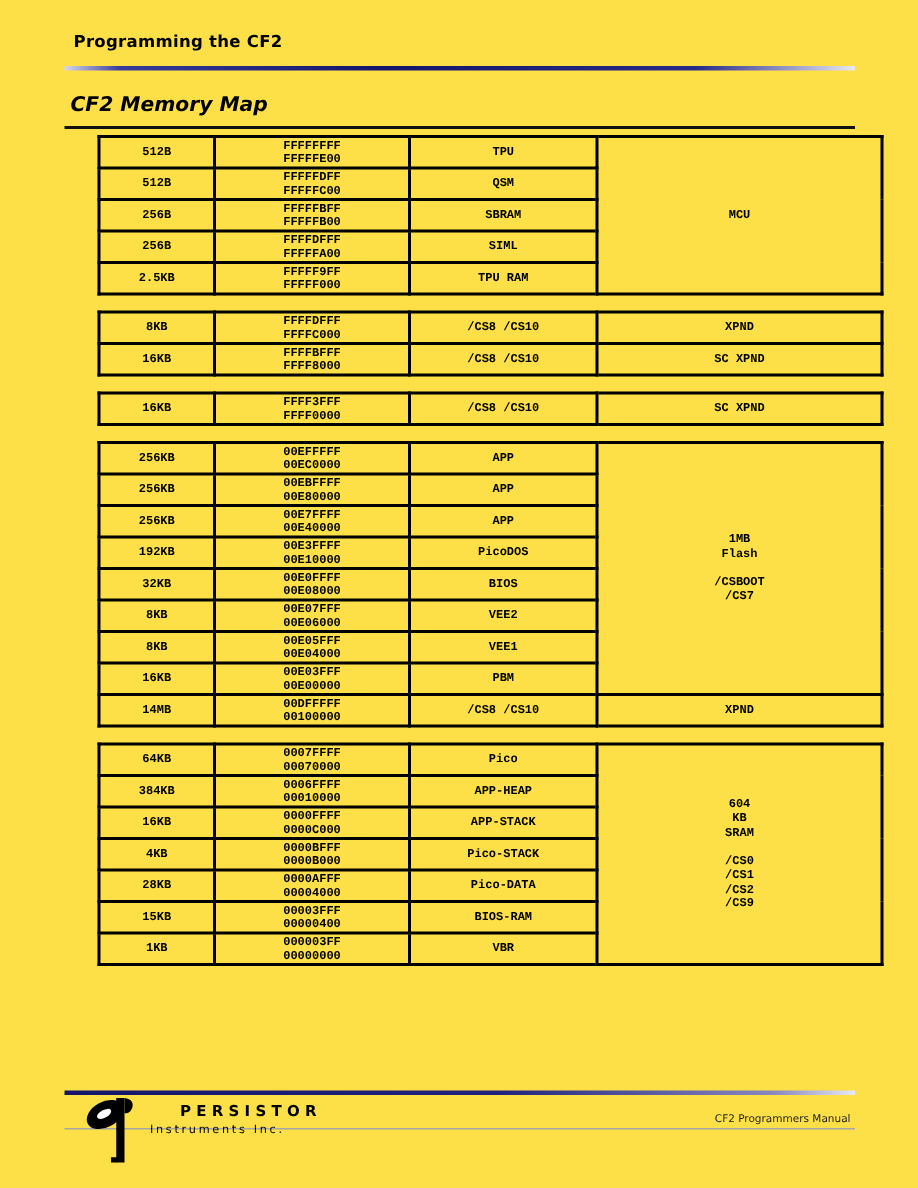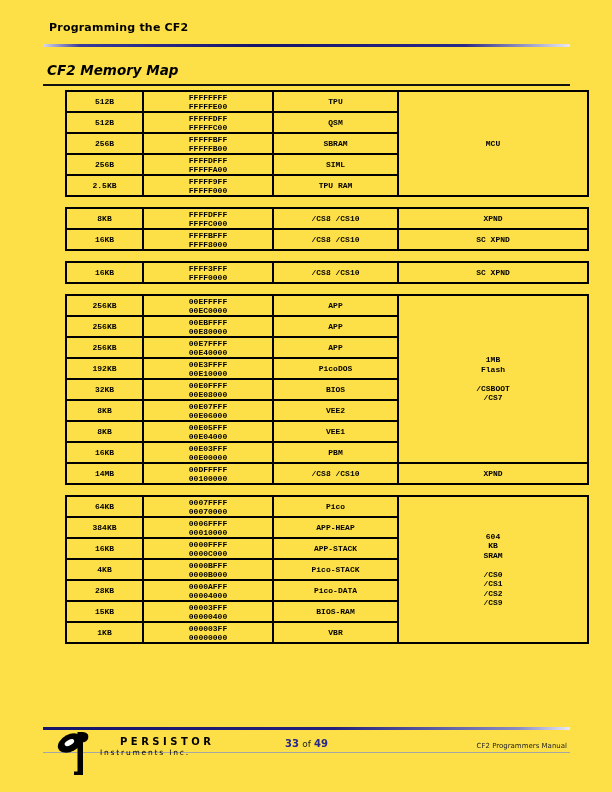--- a/index.html
+++ b/index.html
@@ -338,20 +338,15 @@
   <div class="footer-rule-bottom"></div>
   <svg class="logo" width="40" height="52" viewBox="0 0 40 52">
     <ellipse cx="13" cy="15" rx="13" ry="8.5" transform="rotate(-28 13 15)" fill="#000"></ellipse>
     <ellipse cx="12.4" cy="14.6" rx="5.2" ry="2.6" transform="rotate(-28 12.4 14.6)" fill="#fff"></ellipse>
     <rect x="20.5" y="4" width="5.5" height="43" fill="#000"></rect>
     <path d="M 26 4 Q 33 5 31 11 Q 29 15 26 14 Z" fill="#000"></path>
     <rect x="17" y="43.5" width="4" height="3.5" fill="#000"></rect>
   </svg>
   <div class="brand">PERSISTOR</div>
   <div class="brand-sub">Instruments Inc.</div>
-  <div class="pagenum">
-    <span class="num">33</span>
-    <span class="of">of</span>
-    <span class="num">49</span>
-  </div>
   <div class="manual-label">CF2 Programmers Manual</div>
 
 </div>
 
 </body></html>

